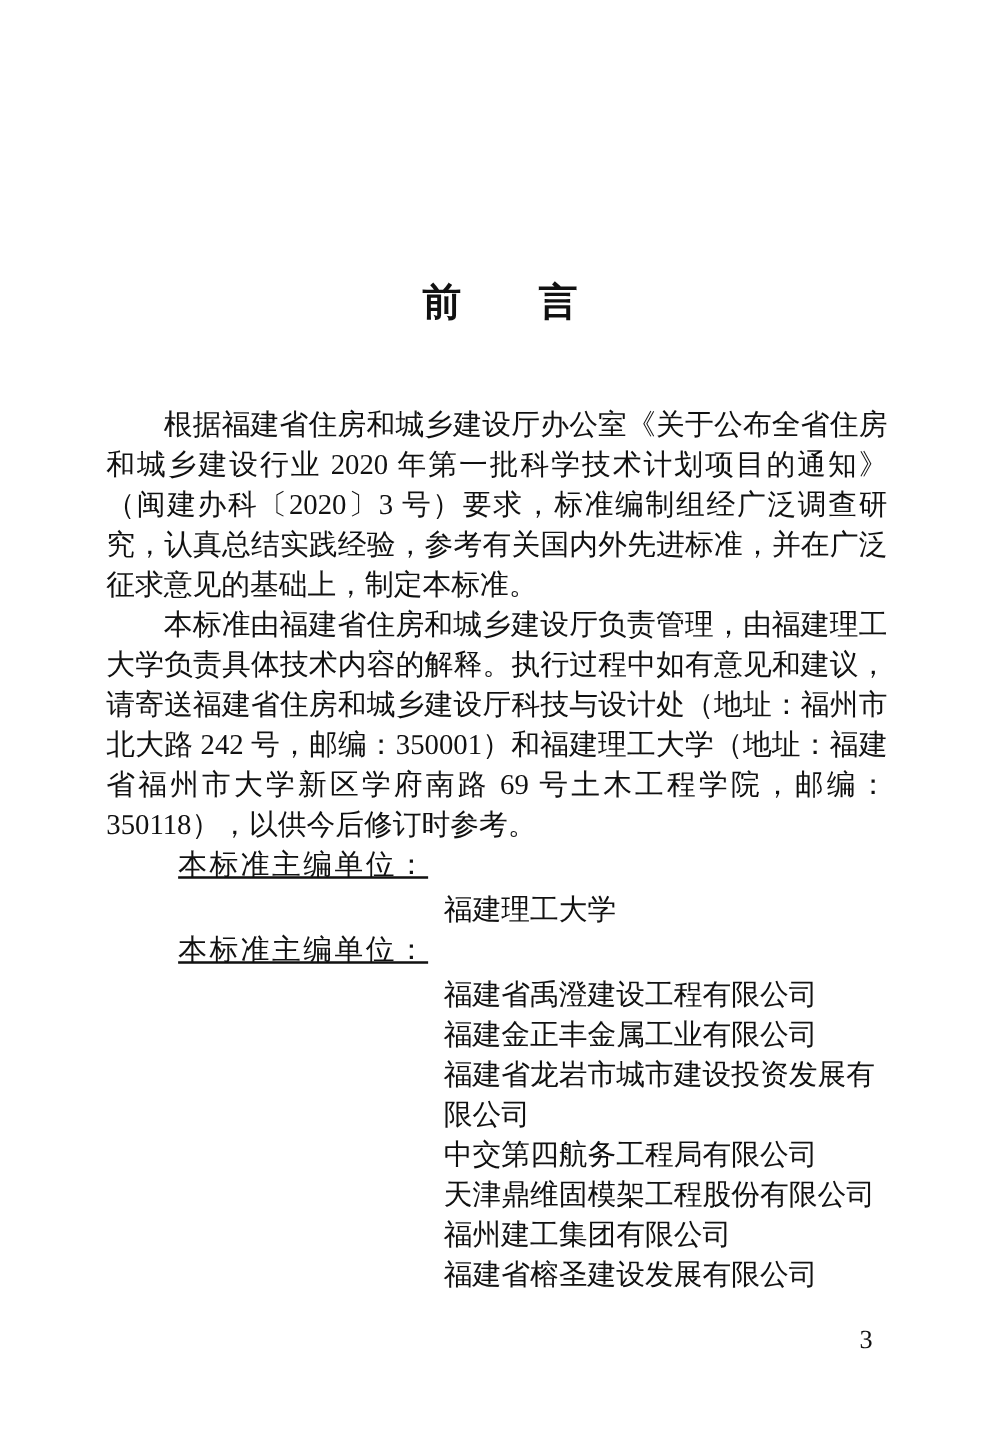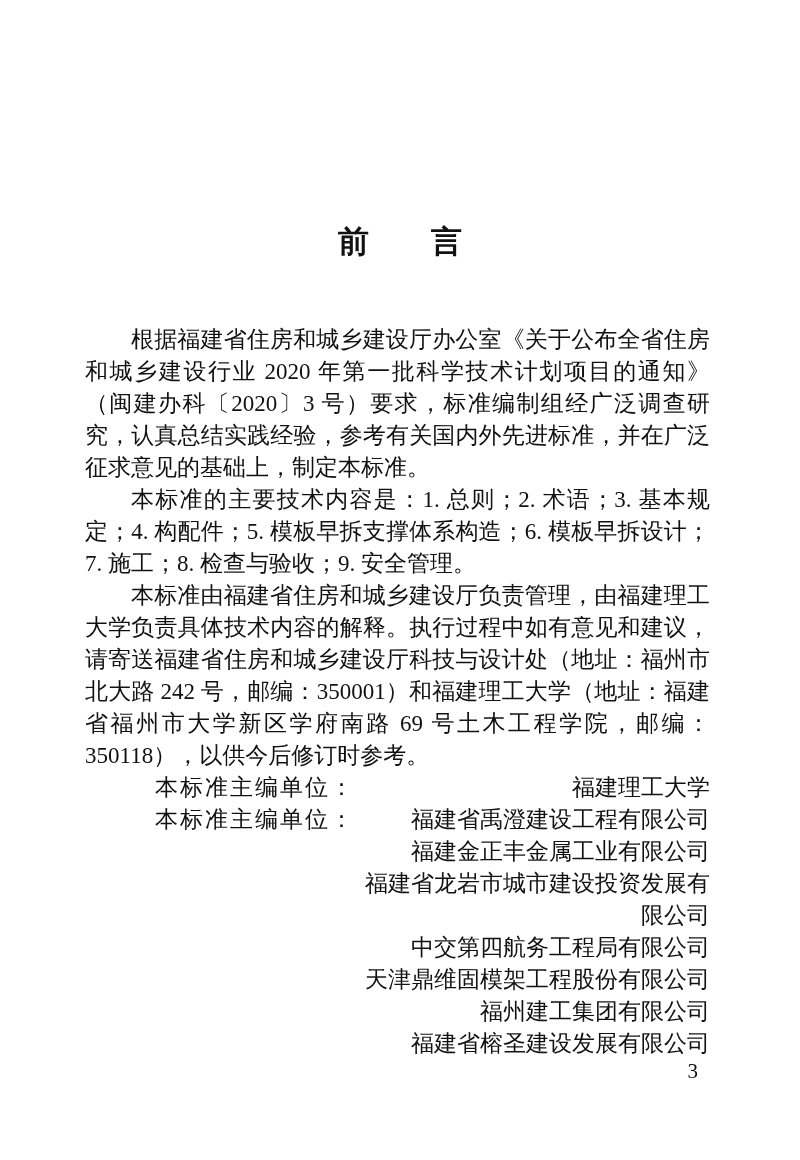--- a/index.html
+++ b/index.html
@@ -33,44 +33,44 @@
     text-align: justify;
   }
   .para { text-indent: 2em; }
   .editor-row { display: flex; align-items: flex-start; }
   .editor-label {
     flex: 0 0 270px;
     width: 270px;
     text-indent: 45px;
     letter-spacing: 2px;
     white-space: nowrap;
-    text-align: right;
+    text-align: center;
+    text-decoration: underline;
   }
-  .editor-units { flex: 1 1 auto; width: 355px; text-align: right; }
+  .editor-units { flex: 1 1 auto; width: 355px; text-align: left; margin-top: 36px; }
   .unit { width: 355px; }
   .page-number {
     position: absolute;
     top: 1057px;
     right: 102px;
     font-size: 21px;
     line-height: 28px;
   }
 </style>
 </head>
 <body>
 
 <div class="page">
 
   <h1 class="title">前　　言</h1>
 
   <div class="body">
 
     <p class="para">根据福建省住房和城乡建设厅办公室《关于公布全省住房和城乡建设行业 2020 年第一批科学技术计划项目的通知》（闽建办科〔2020〕3 号）要求，标准编制组经广泛调查研究，认真总结实践经验，参考有关国内外先进标准，并在广泛征求意见的基础上，制定本标准。</p>
 
-    <p class="para">本标准的主要技术内容是：1. 总则；2. 术语；3. 基本规定；4. 构配件；5. 模板早拆支撑体系构造；6. 模板早拆设计；7. 施工；8. 检查与验收；9. 安全管理。</p>
 
     <p class="para">本标准由福建省住房和城乡建设厅负责管理，由福建理工大学负责具体技术内容的解释。执行过程中如有意见和建议，请寄送福建省住房和城乡建设厅科技与设计处（地址：福州市北大路 242 号，邮编：350001）和福建理工大学（地址：福建省福州市大学新区学府南路 69 号土木工程学院，邮编：350118），以供今后修订时参考。</p>
 
     <div class="editors">
 
       <div class="editor-row">
         <div class="editor-label">本标准主编单位：</div>
         <div class="editor-units" id="chief-units">
             <div class="unit">福建理工大学</div>
           </div>

